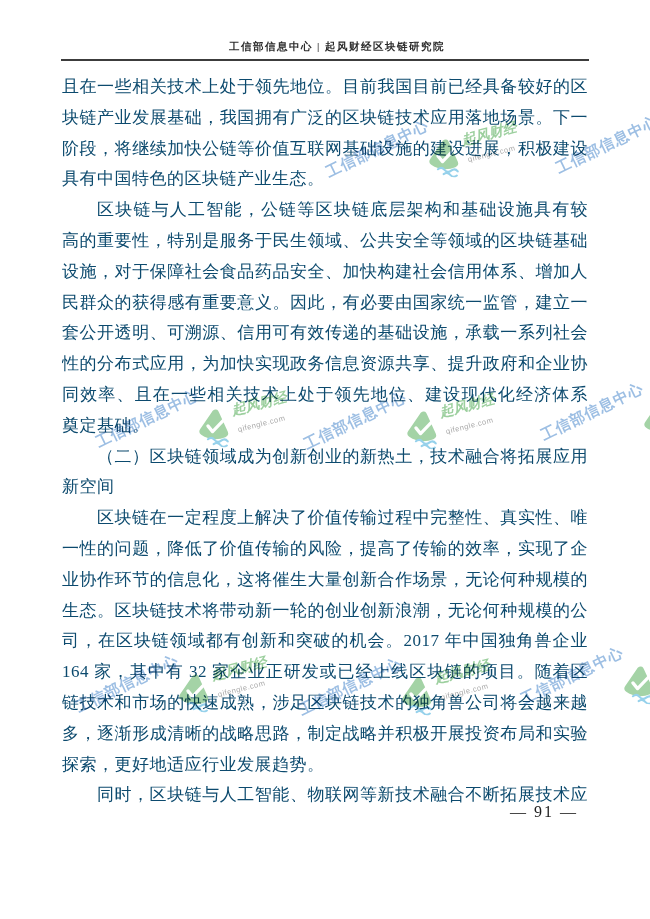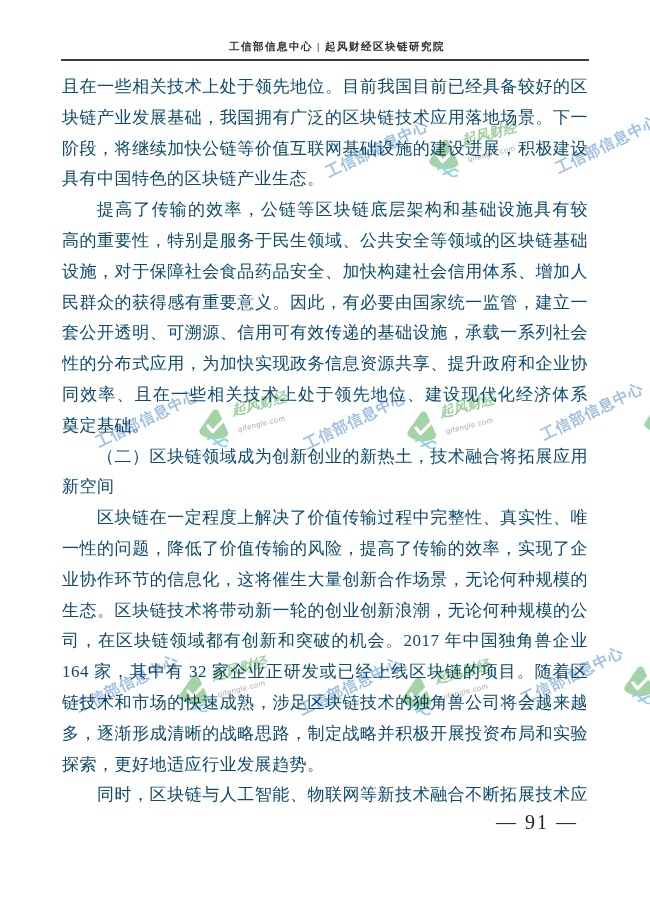--- a/index.html
+++ b/index.html
@@ -44,24 +44,23 @@
     text-align-last: justify;
     letter-spacing: 0.5px;
   }
   .line.nj { text-align-last: left; }
   .line.ind { padding-left: 35px; }
   .para.heading .line { font-weight: normal; }
   
   .page-number {
     position: absolute;
     top: 803px; right: 72px;
-    font-size: 20px;
+    font-size: 16px;
     color: #1f1f1f;
     letter-spacing: 2px;
-    margin-top: 8px;
   }
   
   .wm-layer {
     position: absolute; inset: 0;
     pointer-events: none;
     z-index: 5;
     mix-blend-mode: multiply;
   }
   .wm-tile { position: absolute; width: 215px; height: 88px; }
   .wm-org {
@@ -190,21 +189,21 @@
   </div>
 
   <div id="doc-body">
       <div class="para body">
         <div class="line">且在一些相关技术上处于领先地位。目前我国目前已经具备较好的区</div>
         <div class="line">块链产业发展基础，我国拥有广泛的区块链技术应用落地场景。下一</div>
         <div class="line">阶段，将继续加快公链等价值互联网基础设施的建设进展，积极建设</div>
         <div class="line nj">具有中国特色的区块链产业生态。</div>
       </div>
       <div class="para body">
-        <div class="line ind">提高了传输的效率，公链等区块链底层架构和基础设施具有较</div>
+        <div class="line ind">区块链与人工智能，公链等区块链底层架构和基础设施具有较</div>
         <div class="line">高的重要性，特别是服务于民生领域、公共安全等领域的区块链基础</div>
         <div class="line">设施，对于保障社会食品药品安全、加快构建社会信用体系、增加人</div>
         <div class="line">民群众的获得感有重要意义。因此，有必要由国家统一监管，建立一</div>
         <div class="line">套公开透明、可溯源、信用可有效传递的基础设施，承载一系列社会</div>
         <div class="line">性的分布式应用，为加快实现政务信息资源共享、提升政府和企业协</div>
         <div class="line">同效率、且在一些相关技术上处于领先地位、建设现代化经济体系</div>
         <div class="line nj">奠定基础。</div>
       </div>
       <div class="para heading">
         <div class="line ind">（二）区块链领域成为创新创业的新热土，技术融合将拓展应用</div>

